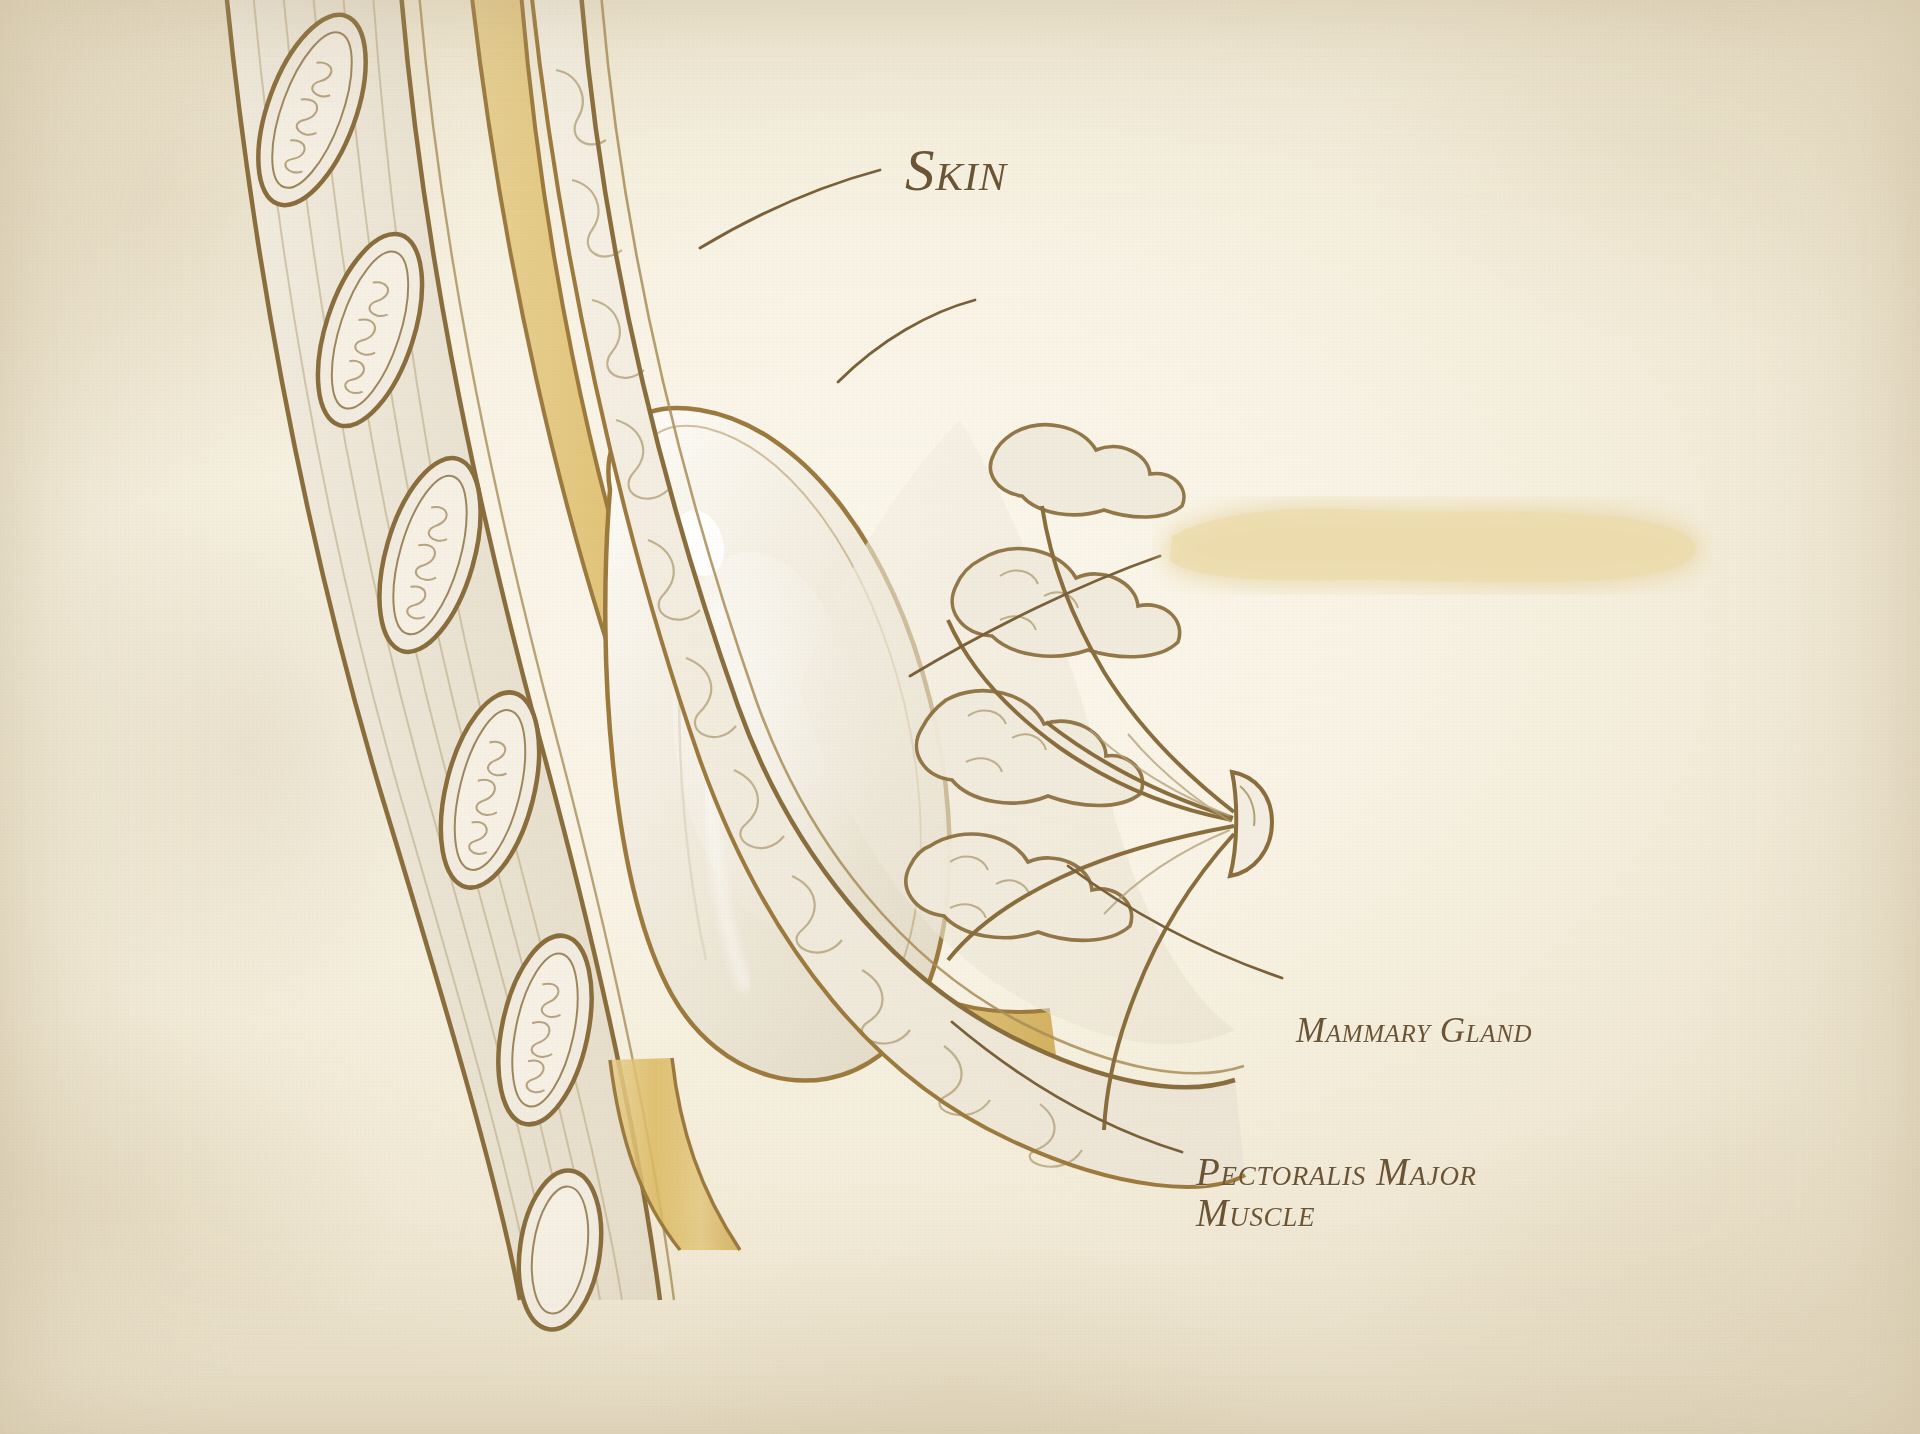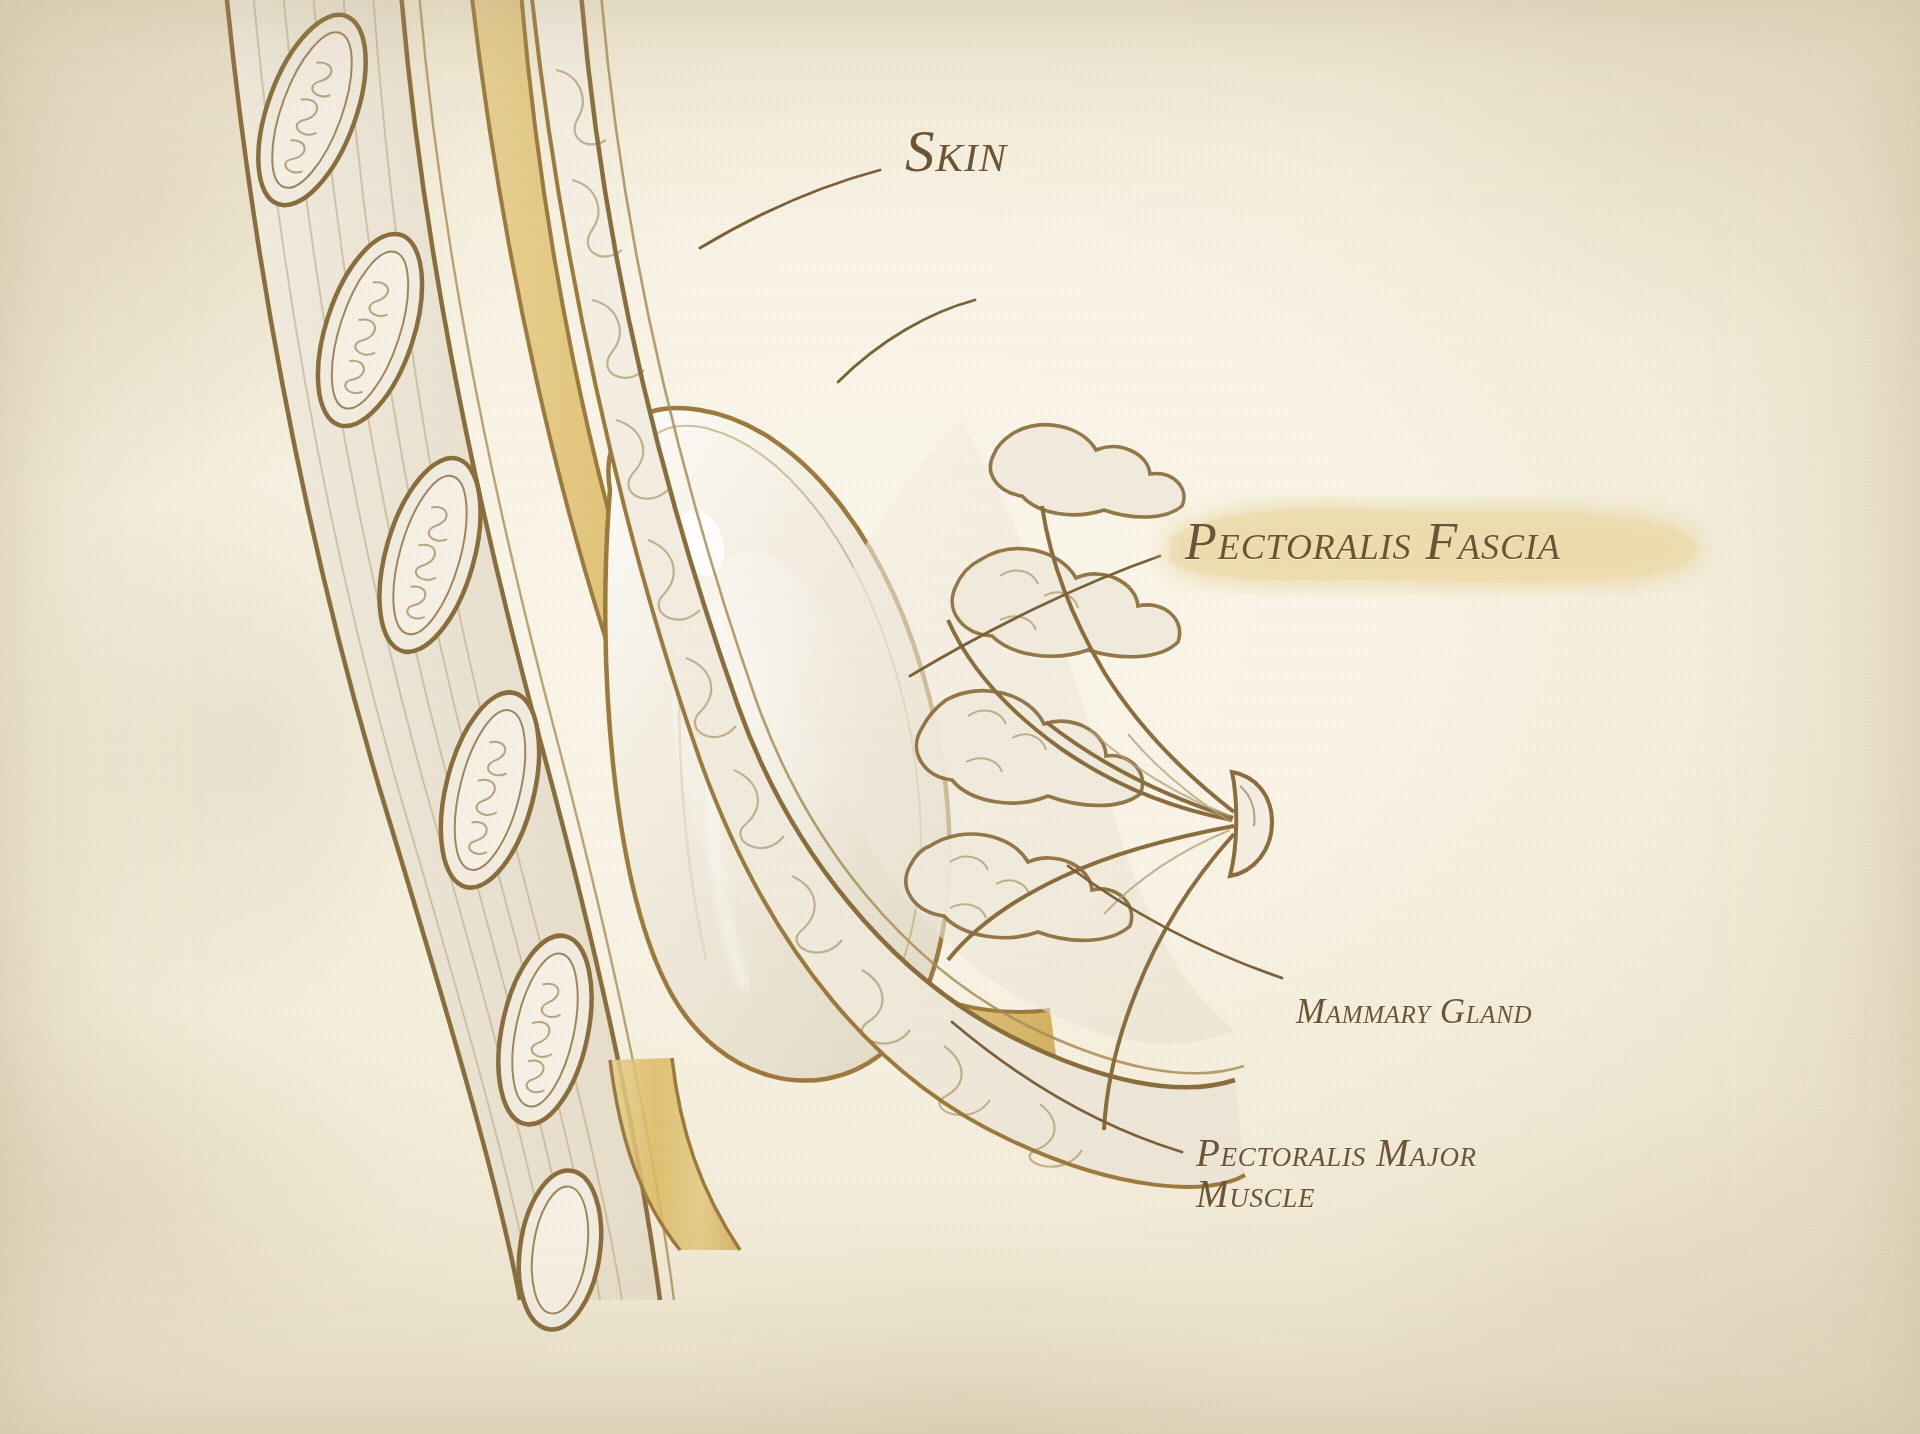--- a/index.html
+++ b/index.html
@@ -47,20 +47,21 @@
   .lbl{
     position:absolute;
     color:#6b5433;
     font-family:"Liberation Serif","DejaVu Serif",serif;
     font-style:italic;
     font-variant:small-caps;
     letter-spacing:.018em;
     white-space:nowrap;
     line-height:1.06;
     text-shadow:0 1px 0 rgba(255,255,255,.42);
+    margin-top:19px;
   }
   .lbl-skin{left:905px;top:120px;font-size:59px;}
   .lbl-fat{left:993px;top:212px;font-size:55px;}
   .lbl-fascia{left:1185px;top:514px;font-size:52px;z-index:3;}
   .lbl-gland{left:1296px;top:993px;font-size:35px;}
   .lbl-pmaj{left:1196px;top:1132px;font-size:39px;}
   .lbl-pmaj .l2{display:block;}
 
   
   .hl-wrap{position:absolute;left:1152px;top:492px;width:560px;height:104px;z-index:2;}
@@ -316,21 +317,20 @@
       </g>
       <path d="M20,44 C64,20 132,14 212,18 C302,22 380,16 458,24
                C516,30 542,42 544,56 C546,72 512,84 450,88
                C358,94 258,86 170,88 C92,90 30,82 18,68 Z" fill="#ecdcae" opacity=".75"></path>
     </svg>
   </div>
 
   <div class="lbl lbl-skin">Skin</div>
 
 
-  <div class="lbl lbl-fascia">Pectoralis Fascia</div>
 
   <div class="lbl lbl-gland">Mammary Gland</div>
 
   <div class="lbl lbl-pmaj">
     <span class="l1">Pectoralis Major</span>
     <span class="l2">Muscle</span>
   </div>
 
   <div class="paper-grain"></div>
   <div class="paper-vignette"></div>

